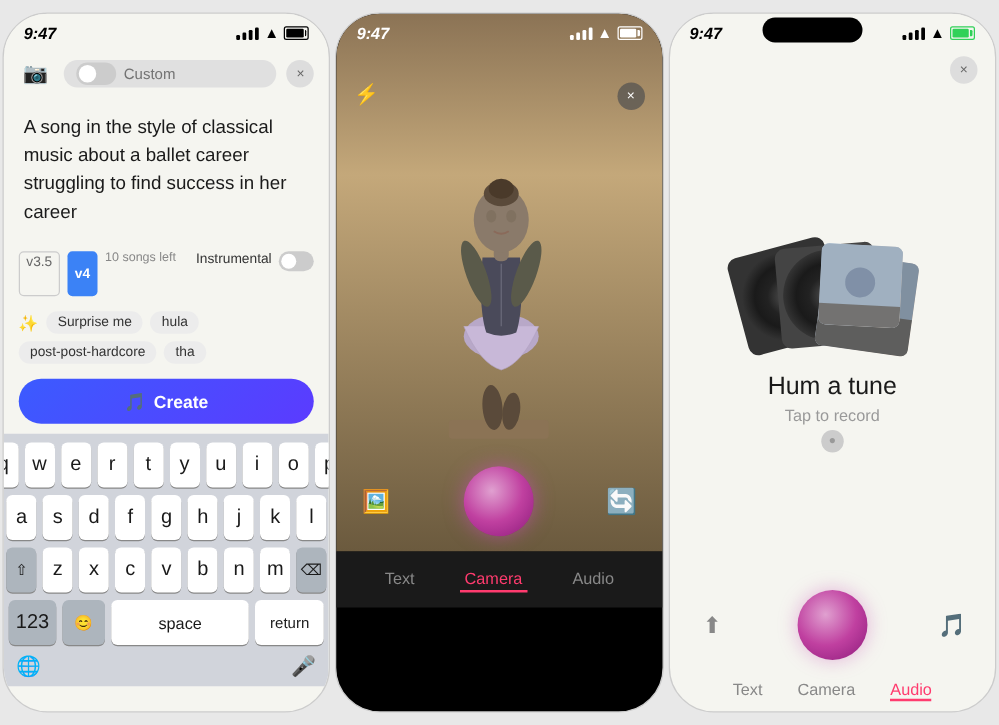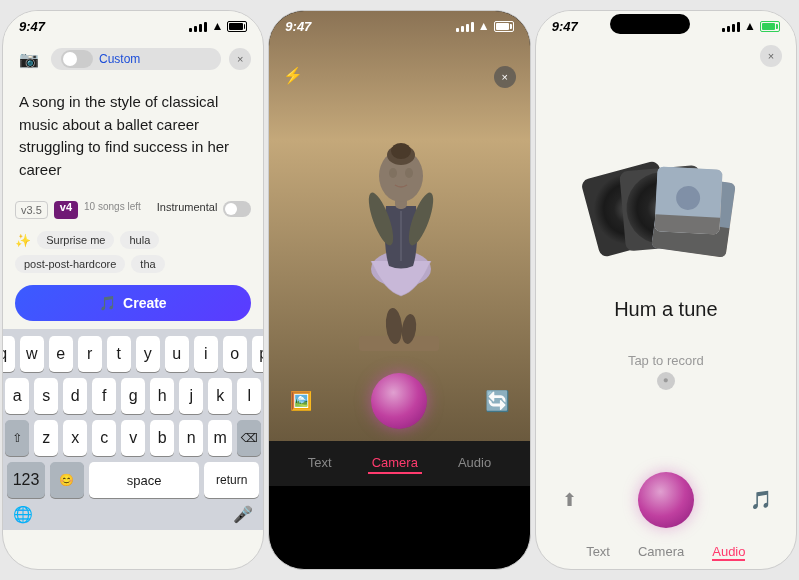--- a/index.html
+++ b/index.html
@@ -82,21 +82,21 @@
       position: relative;
     }
     .toggle-switch::after {
       content: '';
       position: absolute;
       width: 14px; height: 14px;
       background: white;
       border-radius: 50%;
       top: 2px; left: 2px;
     }
-    .toggle-label { font-size: 12px; color: #1d4ed8; }
+    .toggle-label { font-size: 12px; color: #737373; }
     .close-btn {
       width: 22px; height: 22px;
       background: #ddd;
       border-radius: 50%;
       display: flex; align-items: center; justify-content: center;
       font-size: 11px; color: #666; cursor: pointer;
     }
 
     .song-prompt-area {
       padding: 12px 16px;
@@ -112,24 +112,24 @@
       gap: 6px;
     }
     .version-badge {
       font-size: 11px;
       color: #666;
       padding: 2px 5px;
       border: 1px solid #ccc;
       border-radius: 4px;
     }
     .v4-badge {
-      background: #701a75;
+      background: #3b82f6;
       color: #fff;
       font-size: 11px;
-      padding: 0 6px;
+      padding: 12px 6px;
       border-radius: 4px;
       font-weight: 700;
     }
     .songs-left { font-size: 10px; color: #888; }
     .instrumental-label { font-size: 11px; color: #333; margin-left: auto; }
     .toggle-small {
       width: 28px; height: 16px;
       background: #ccc;
       border-radius: 8px;
       position: relative;
@@ -340,21 +340,21 @@
       padding: 6px 14px;
     }
 
     .hum-main {
       flex: 1;
       display: flex;
       flex-direction: column;
       align-items: center;
       justify-content: center;
       padding: 20px;
-      gap: 32px;
+      gap: 4px;
     }
 
     .vinyl-stack {
       width: 130px;
       height: 110px;
       position: relative;
       margin-bottom: 8px;
     }
 
     .vinyl-card {

